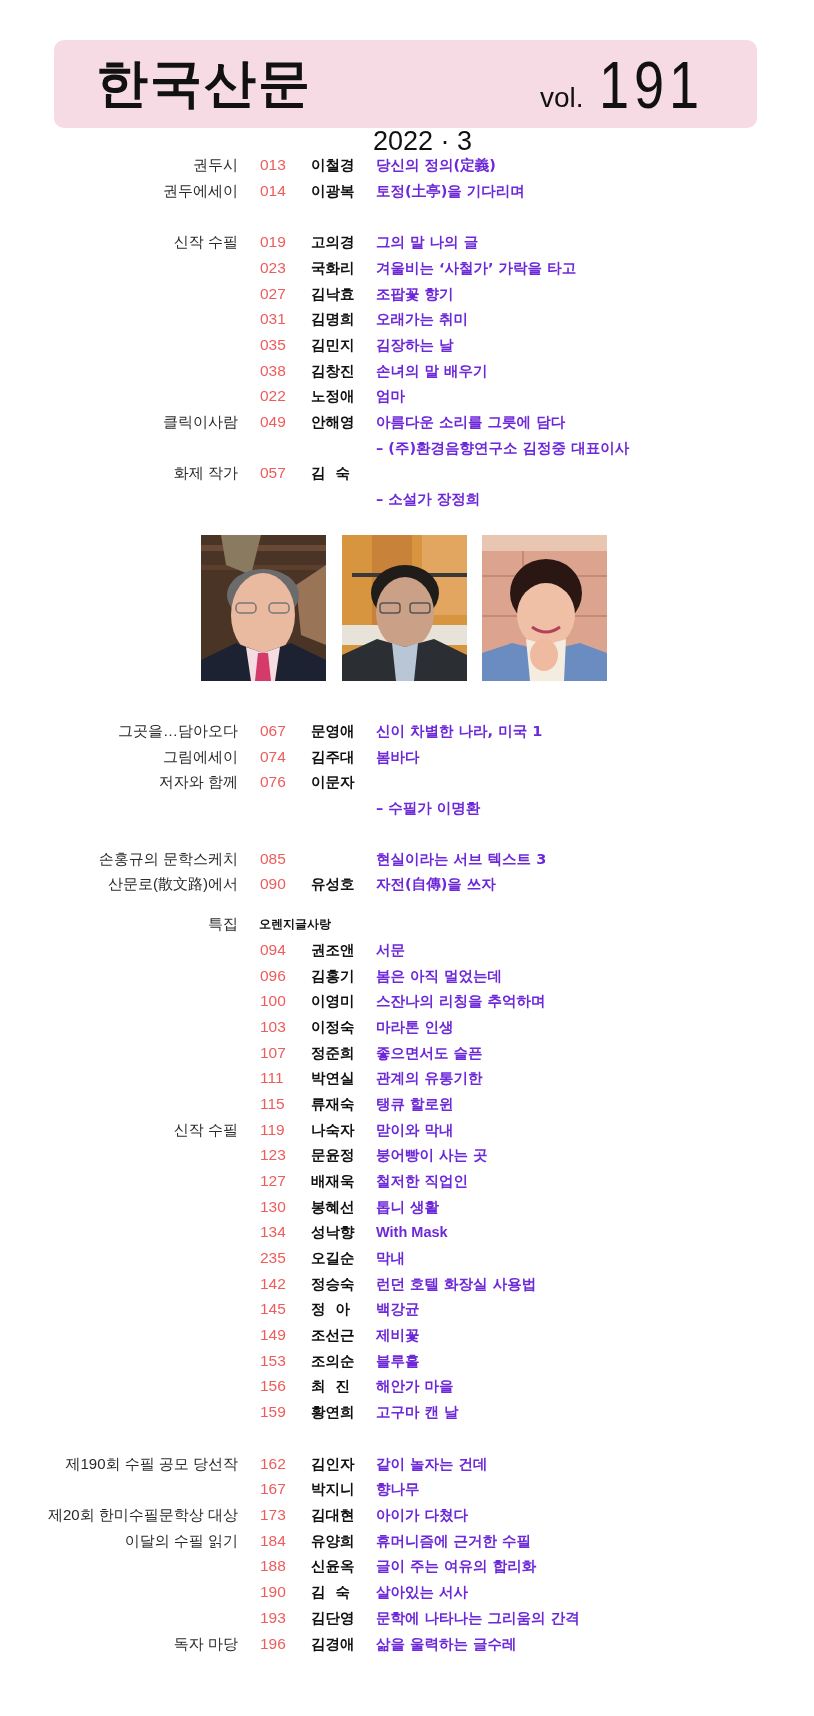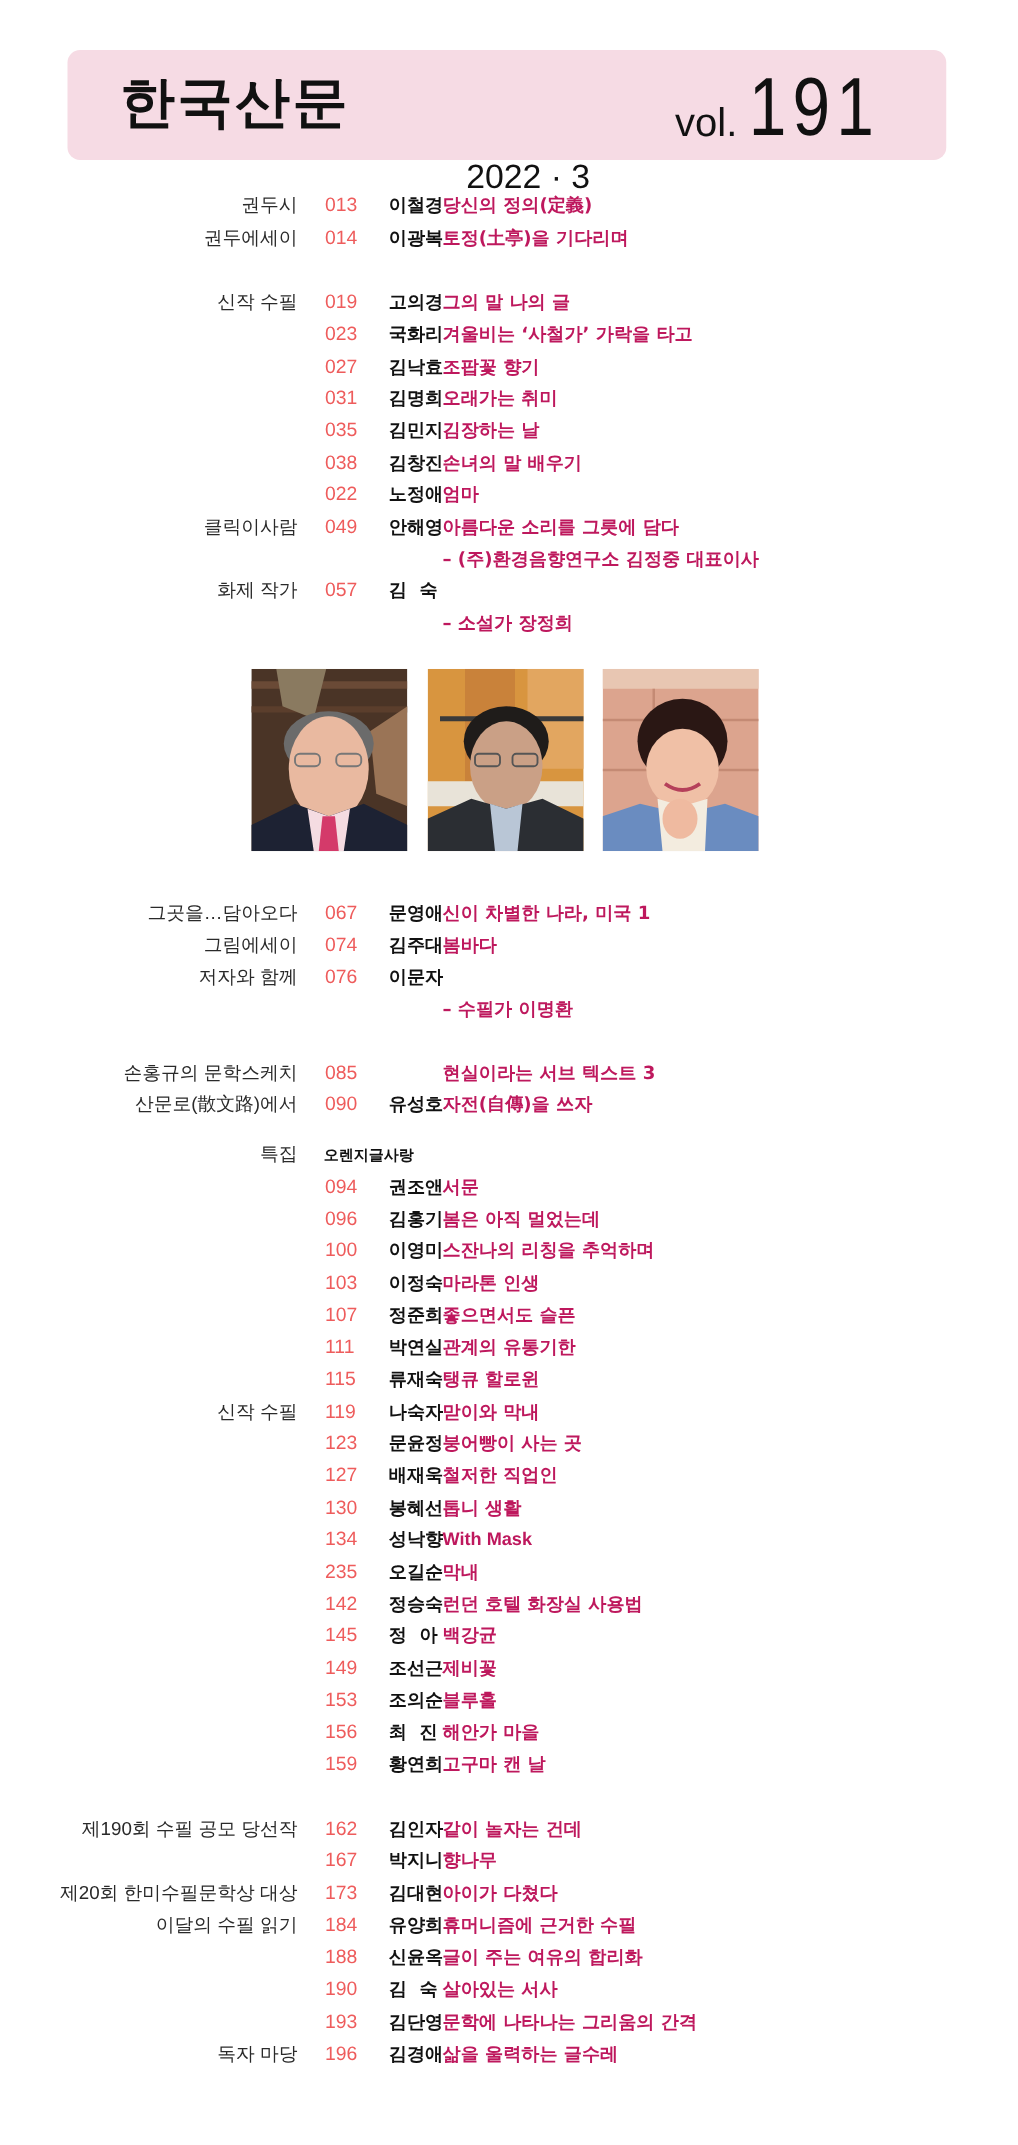--- a/index.html
+++ b/index.html
@@ -8,29 +8,29 @@
     font-family: "DejaVu Sans", "Liberation Sans", sans-serif;
     color: #1a1a1a;
   }
   .banner {
     position: absolute; left: 54px; top: 40px; width: 703px; height: 88px;
     background: #f6dbe4; border-radius: 10px;
   }
   .banner-title {
     position: absolute; left: 42px; top: 8px;
     font-family: "DejaVu Sans", sans-serif; font-weight: bold;
-    font-size: 44px; letter-spacing: 2px; line-height: 70px; color: #111; text-align: center;
+    font-size: 52px; letter-spacing: 2px; line-height: 70px; color: #111; text-align: center;
   }
   .banner-date {
     position: absolute; left: 319px; top: 44px;
     font-family: "Liberation Sans", sans-serif; font-size: 27px; line-height: 30px; color: #111; margin-top: 42px;
   }
   .banner-vol {
     position: absolute; left: 486px; top: 42px;
-    font-family: "Liberation Sans", sans-serif; font-size: 32px; line-height: 32px; color: #111;
+    font-family: "Liberation Sans", sans-serif; font-size: 28px; line-height: 32px; color: #111;
   }
   .banner-volnum {
     position: absolute; left: 545px; top: 10px;
     font-family: "Liberation Sans", sans-serif; font-size: 66px; font-weight: normal;
     line-height: 70px; letter-spacing: 6px; color: #111; transform: scaleX(0.82); transform-origin: left;
   }
   .toc { position: absolute; left: 0; top: 0; width: 814px; }
   .row {
     position: absolute; left: 0; width: 814px; height: 26px;
     font-size: 14.5px; line-height: 26px; white-space: nowrap;
@@ -40,21 +40,21 @@
     font-family: "Liberation Sans", sans-serif; font-size: 15px;
   }
   .page {
     position: absolute; left: 260px; color: #ee5c5c;
     font-family: "Liberation Sans", sans-serif; font-size: 15.5px;
   }
   .author {
     position: absolute; left: 311px; color: #111; font-weight: bold; font-size: 14.5px;
   }
   .title {
-    position: absolute; left: 354px; color: #be185d; font-weight: bold; font-size: 14.5px;
+    position: absolute; left: 376px; color: #6d28d9; font-weight: bold; font-size: 14.5px;
   }
   .special-title {
     position: absolute; left: 259px; color: #111; font-weight: bold; font-size: 12px;
   }
   .photos { position: absolute; left: 0; top: 535px; width: 814px; height: 146px; }
   .photo {
     position: absolute; top: 0; width: 125px; height: 146px; overflow: hidden;
   }
   .photo svg { display: block; }
 </style>

